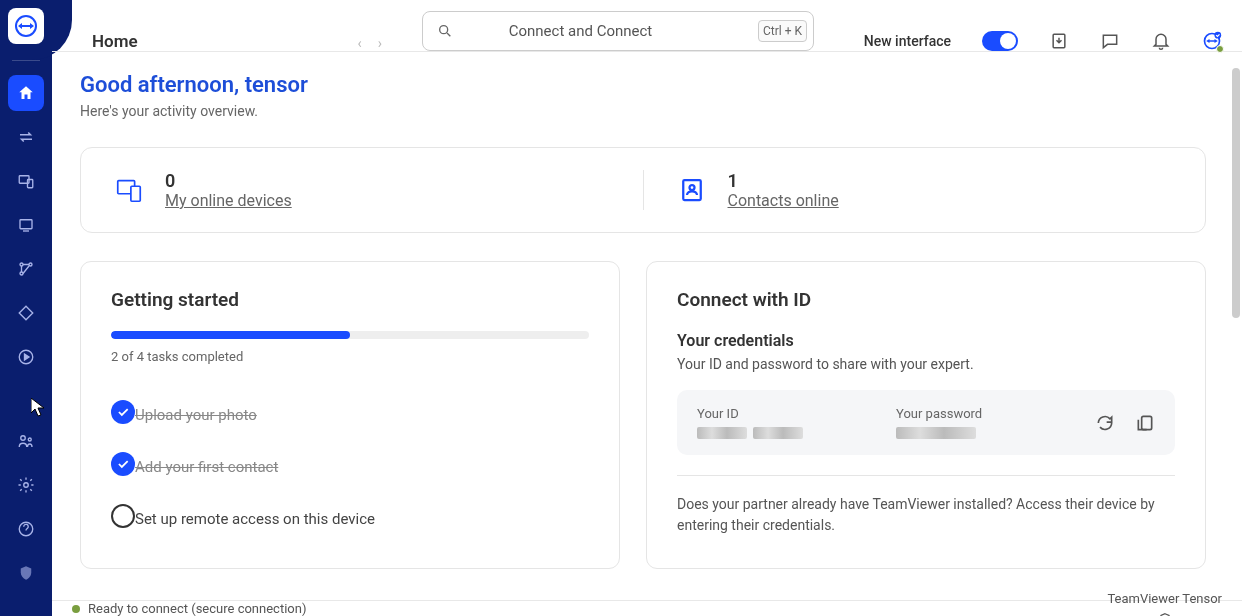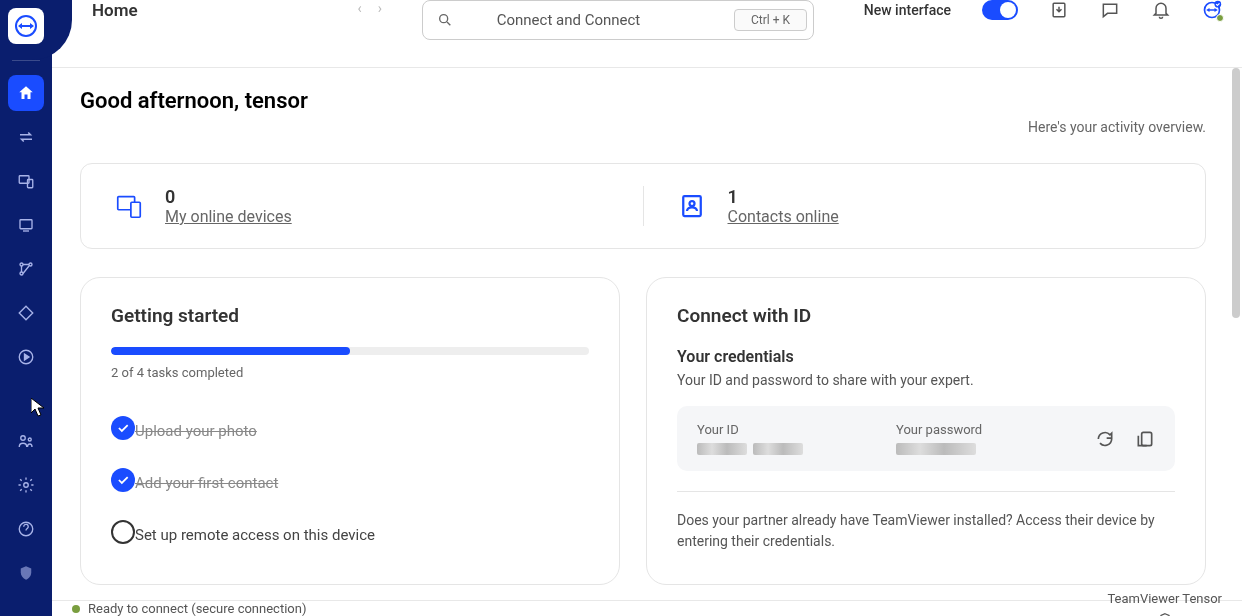--- a/index.html
+++ b/index.html
@@ -14,52 +14,52 @@
   .logo svg { width: 24px; height: 24px; }
   .sidebar-divider { width: 28px; height: 1px; background: rgba(255,255,255,0.2); margin: 6px 0 10px; }
   .nav-item { width: 36px; height: 36px; border-radius: 8px; display: flex; align-items: center; justify-content: center; margin: 4px 0; cursor: pointer; color: #a8b3e8; }
   .nav-item.active { background: #1a4cff; color: #fff; }
   .nav-item svg { width: 18px; height: 18px; }
   
   
   .main { flex: 1; display: flex; flex-direction: column; position: relative; }
   
   
-  .topbar { height: 68px; display: flex; align-items: flex-start; padding: 0 20px 0 40px; border-bottom: 1px solid #e8e8e8; }
+  .topbar { height: 52px; display: flex; align-items: flex-end; padding: 0 20px 0 40px; border-bottom: 1px solid #e8e8e8; }
   .title { font-size: 17px; font-weight: 600; color: #333; }
   .nav-arrows { display: flex; gap: 16px; margin-left: 220px; color: #bbb; }
   .nav-arrows span { cursor: pointer; font-size: 14px; }
   .search-wrap { width: 392px; height: 40px; border: 1px solid #ccc; border-radius: 8px; display: flex; align-items: center; padding: 0 6px 0 14px; margin-left: 40px; }
   .search-wrap svg { width: 16px; height: 16px; color: #666; }
   .search-text { flex: 1; text-align: center; color: #555; font-size: 15px; margin-left: -50px; }
-  .kbd { border: 1px solid #ccc; border-radius: 4px; padding: 3px 16px; font-size: 12px; color: #666; background: #fafafa; }
+  .kbd { border: 1px solid #ccc; border-radius: 4px; padding: 3px 4px; font-size: 12px; color: #666; background: #fafafa; }
   .topbar-right { margin-left: auto; display: flex; align-items: center; gap: 31px; }
   .new-int { font-size: 14px; color: #333; font-weight: 500; }
   .toggle { width: 36px; height: 20px; background: #1a4cff; border-radius: 10px; position: relative; cursor: pointer; }
   .toggle::after { content: ""; position: absolute; right: 2px; top: 2px; width: 16px; height: 16px; background: #fff; border-radius: 50%; }
   .top-icon { width: 20px; height: 20px; color: #555; cursor: pointer; display: flex; align-items: center; justify-content: center; }
   .status-icon { position: relative; }
   .status-icon svg { width: 26px; height: 26px; color: #1a4cff; }
   .status-dot { position: absolute; bottom: -2px; right: -2px; width: 8px; height: 8px; background: #7a9e3f; border-radius: 50%; border: 1px solid #fff; }
   
   
   .content { flex: 1; overflow-y: auto; padding: 20px 36px 0 28px; }
-  .greeting { font-size: 22px; font-weight: 600; color: #000000; margin-bottom: 6px; }
-  .subtitle { font-size: 14px; color: #666; margin-bottom: 28px; text-align: right; }
+  .greeting { font-size: 22px; font-weight: 600; color: #1d4ed8; margin-bottom: 6px; }
+  .subtitle { font-size: 14px; color: #666; margin-bottom: 28px; }
   
   .stats-card { border: 1px solid #e5e5e5; border-radius: 12px; display: flex; padding: 22px 0; margin-bottom: 28px; }
   .stat { flex: 1; display: flex; align-items: center; padding: 0 30px; }
   .stat + .stat { border-left: 1px solid #e5e5e5; }
   .stat-icon { width: 36px; height: 36px; margin-right: 18px; color: #1a4cff; display: flex; align-items: center; justify-content: center; }
   .stat-icon svg { width: 30px; height: 30px; }
   .stat-num { font-size: 18px; font-weight: 600; color: #333; }
   .stat-label { font-size: 16px; color: #666; text-decoration: underline; }
   
   .cards-row { display: flex; gap: 26px; }
-  .card { border: 1px solid #e5e5e5; border-radius: 20px; padding: 26px 30px; }
+  .card { border: 1px solid #e5e5e5; border-radius: 11px; padding: 26px 30px; }
   .card-left { width: 540px; }
   .card-right { flex: 1; }
   .card-title { font-size: 19px; font-weight: 600; color: #333; margin-bottom: 20px; }
   
   .progress-bar { width: 100%; height: 8px; background: #eee; border-radius: 4px; overflow: hidden; margin-bottom: 10px; }
   .progress-fill { height: 100%; background: #1a4cff; border-radius: 4px; }
   .progress-text { font-size: 13px; color: #666; margin-bottom: 22px; }
   
   .task { display: flex; align-items: flex-end; gap: 0; padding: 14px 0; }
   .task-check { width: 24px; height: 24px; border-radius: 50%; display: flex; align-items: center; justify-content: center; flex-shrink: 0; }

